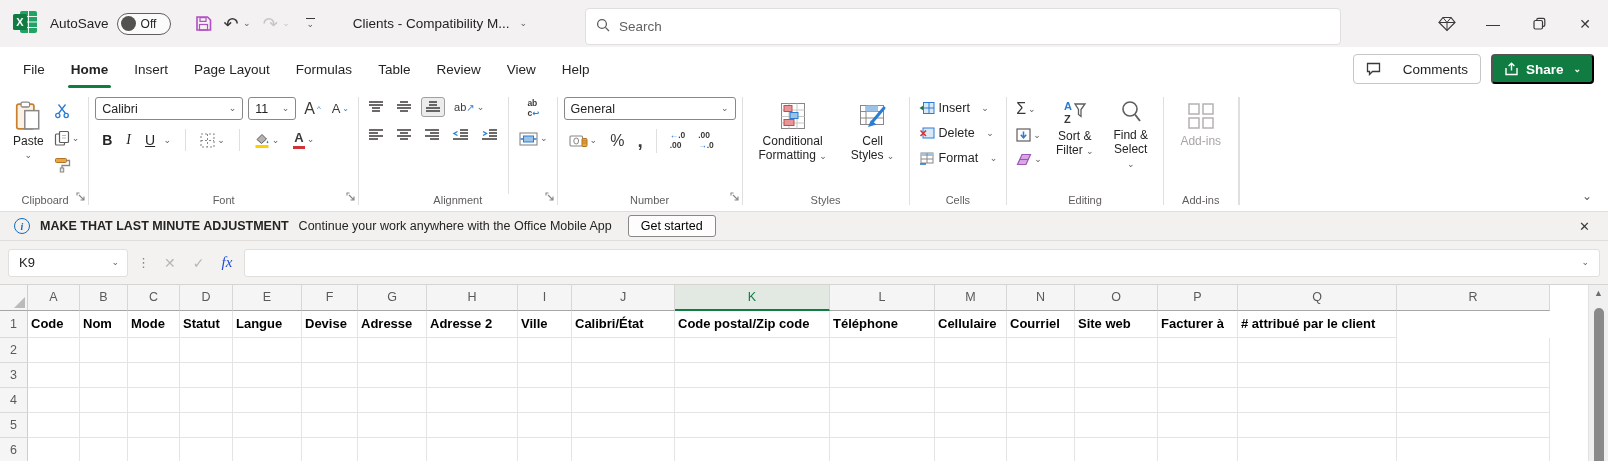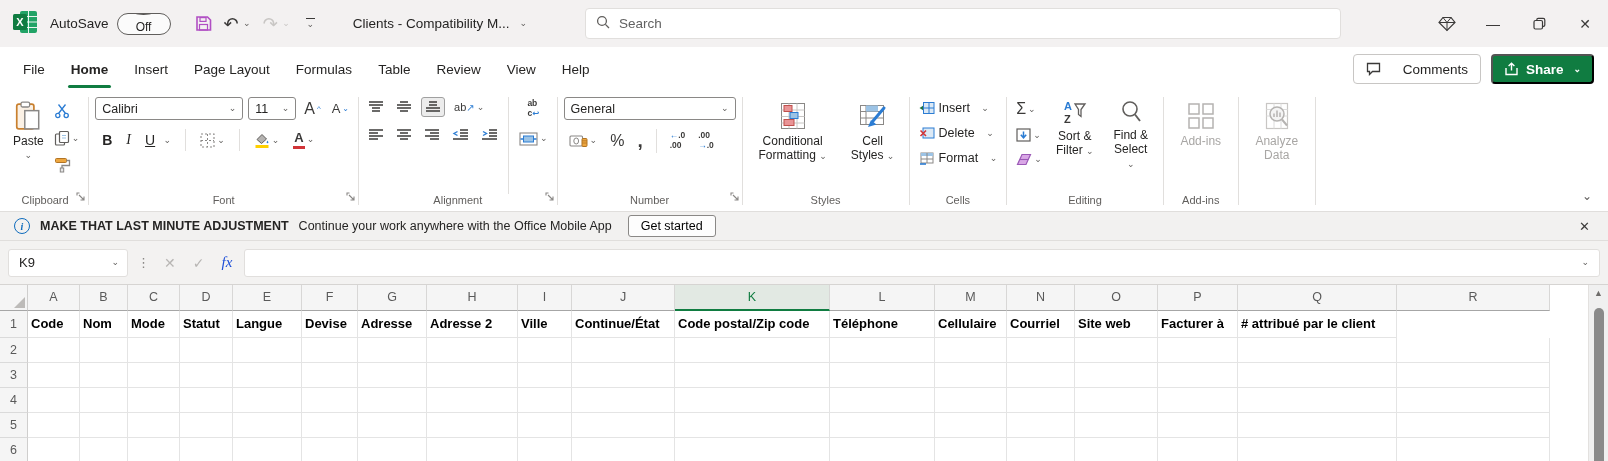--- a/index.html
+++ b/index.html
@@ -4,33 +4,33 @@
 <style>
   * { margin:0; padding:0; box-sizing:border-box; }
   html,body { width:1608px; height:461px; overflow:hidden; }
   body { font-family:"Liberation Sans","DejaVu Sans",sans-serif; background:#fff; color:#252423; }
   .app { width:1608px; height:461px; display:flex; flex-direction:column; overflow:hidden; background:#fff; }
 
   
   .titlebar { height:47px; background:#f3f1f1; display:flex; align-items:center; padding-left:12px; position:relative; flex:none; }
   .tb-left { display:flex; align-items:center; gap:12px; }
   .autosave { display:flex; align-items:center; gap:8px; font-size:13.5px; }
-  .pill { width:54px; height:22px; border:1px solid #605e5c; border-radius:12px; display:flex; align-items:center; gap:5px; padding:0 3px; background:#fbfbfb;flex-direction:column; }
+  .pill { width:54px; height:22px; border:1px solid #605e5c; border-radius:12px; display:flex; align-items:center; gap:5px; padding:0 3px; background:#fbfbfb; }
   .knob { width:15px; height:15px; border-radius:50%; background:#545250; }
   .pill-state { font-size:12px; color:#252423; }
   .qat { display:flex; align-items:center; gap:4px; margin-left:8px; }
   .qbtn { display:flex; align-items:center; padding:3px 4px; border-radius:3px; }
   .arr { font-size:18px; line-height:1; color:#3b3a39; }
   .arr.dis { color:#c8c6c4; }
   .chv { font-size:9px; color:#605e5c; line-height:1; }
   .chv.dis { color:#c8c6c4; }
   .qat-custom { display:flex; flex-direction:column; align-items:center; margin-left:4px; }
   .qat-custom .bar { width:9px; border-top:1.6px solid #3b3a39; margin-bottom:1px; }
   .doc-title { margin-left:22px; font-size:13.5px; display:flex; align-items:center; gap:10px; white-space:nowrap; }
-  .searchbox { position:absolute; left:585px; top:8px; width:756px; height:31px; background:#fff; border:1px solid #e1dfdd; border-radius:4px; display:flex; align-items:center; padding:0 10px; gap:9px; }
+  .searchbox { position:absolute; left:585px; top:8px; width:756px; height:37px; background:#fff; border:1px solid #e1dfdd; border-radius:4px; display:flex; align-items:center; padding:0 10px; gap:9px; }
   .searchbox input { border:none; outline:none; flex:1; font-size:13.5px; color:#252423; background:transparent; font-family:inherit; }
   .searchbox input::placeholder { color:#616161; }
   .tb-right { position:absolute; right:0; top:0; height:47px; display:flex; align-items:center; }
   .winbtn { width:46px; height:47px; display:flex; align-items:center; justify-content:center; color:#3b3a39; font-size:14px; }
 
   
   .tabrow { height:44px; background:#fff; display:flex; align-items:center; padding-left:10px; flex:none; }
   .tab { padding:0 13px; font-size:13.5px; color:#252423; height:100%; display:flex; align-items:center; position:relative; cursor:default; white-space:nowrap; }
   .tab.active { font-weight:700; }
   .tab.active::after { content:""; position:absolute; left:10px; right:10px; bottom:3px; height:3px; border-radius:2px; background:#107C41; }
@@ -543,35 +543,20 @@
               <rect x="3" y="17" width="10" height="10" fill="none" stroke="#b5b3b1" stroke-width="1.5"></rect>
               <rect x="17" y="17" width="10" height="10" fill="none" stroke="#b5b3b1" stroke-width="1.5"></rect>
             </svg>
           <span class="bb-label">Add-ins</span>
         </div>
       </div>
       <div class="glabel">Add-ins</div>
     </div>
     <div class="rdiv"></div>
 
-    <div class="rgroup">
-      <div class="gbody" style="justify-content:center;">
-        <div class="bigbtn dis" style="width:64px;">
-          <svg width="30" height="30" viewBox="0 0 30 30">
-              <rect x="4.5" y="2.5" width="21" height="25" fill="none" stroke="#c8c6c4" stroke-width="1.2"></rect>
-              <path d="M4.5 8.5h21M4.5 15h21M12 2.5v25M19 2.5v25" stroke="#dcdcdc"></path>
-              <circle cx="15" cy="13" r="7" fill="#f4f4f4" stroke="#b5b3b1" stroke-width="1.5"></circle>
-              <path d="M12 16 v-3.5 M15 16 v-6.5 M18 16 v-4.5" stroke="#b5b3b1" stroke-width="1.5"></path>
-              <path d="M20 18.5 l5 6" stroke="#b5b3b1" stroke-width="2"></path>
-            </svg>
-          <span class="bb-label">Analyze Data</span>
-        </div>
-      </div>
-      <div class="glabel"></div>
-    </div>
     <div class="rdiv"></div>
 
     <span class="ribbon-collapse">⌄</span>
   </div>
 
   <div class="notifbar">
     <span class="info-ic">i</span>
     <span class="notif-head">MAKE THAT LAST MINUTE ADJUSTMENT</span>
     <span class="notif-msg">Continue your work anywhere with the Office Mobile App</span>
     <button class="notif-cta">Get started</button>
@@ -620,21 +605,21 @@
         <div class="rowhead" style="line-height: 26px;">1</div>
         <div class="gcell hcell" style="width: 52px; line-height: 25px;">Code</div>
         <div class="gcell hcell" style="width: 48px; line-height: 25px;">Nom</div>
         <div class="gcell hcell" style="width: 52px; line-height: 25px;">Mode</div>
         <div class="gcell hcell" style="width: 53px; line-height: 25px;">Statut</div>
         <div class="gcell hcell" style="width: 69px; line-height: 25px;">Langue</div>
         <div class="gcell hcell" style="width: 56px; line-height: 25px;">Devise</div>
         <div class="gcell hcell" style="width: 69px; line-height: 25px;">Adresse</div>
         <div class="gcell hcell" style="width: 91px; line-height: 25px;">Adresse 2</div>
         <div class="gcell hcell" style="width: 54px; line-height: 25px;">Ville</div>
-        <div class="gcell hcell" style="width: 103px; line-height: 25px;">Continue/État</div>
+        <div class="gcell hcell" style="width: 103px; line-height: 25px;">Calibri/État</div>
         <div class="gcell hcell" style="width: 155px; line-height: 25px;">Code postal/Zip code</div>
         <div class="gcell hcell" style="width: 105px; line-height: 25px;">Téléphone</div>
         <div class="gcell hcell" style="width: 72px; line-height: 25px;">Cellulaire</div>
         <div class="gcell hcell" style="width: 68px; line-height: 25px;">Courriel</div>
         <div class="gcell hcell" style="width: 83px; line-height: 25px;">Site web</div>
         <div class="gcell hcell" style="width: 80px; line-height: 25px;">Facturer à</div>
         <div class="gcell hcell" style="width: 159px; line-height: 25px;"># attribué par le client</div>
       </div>
       <div class="grow" style="height: 25px;">
         <div class="rowhead" style="line-height: 24px;">2</div>

